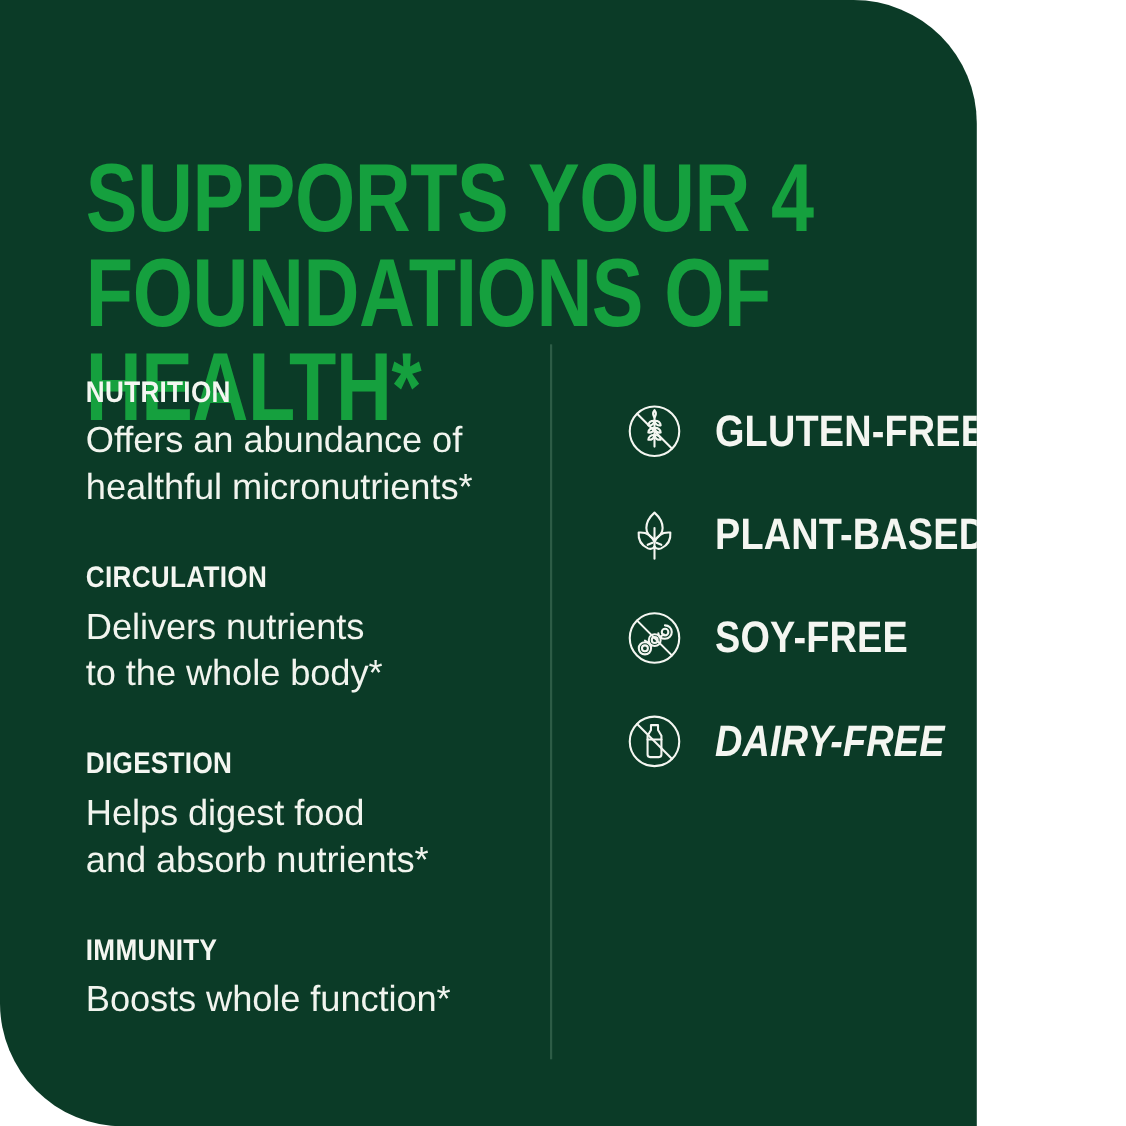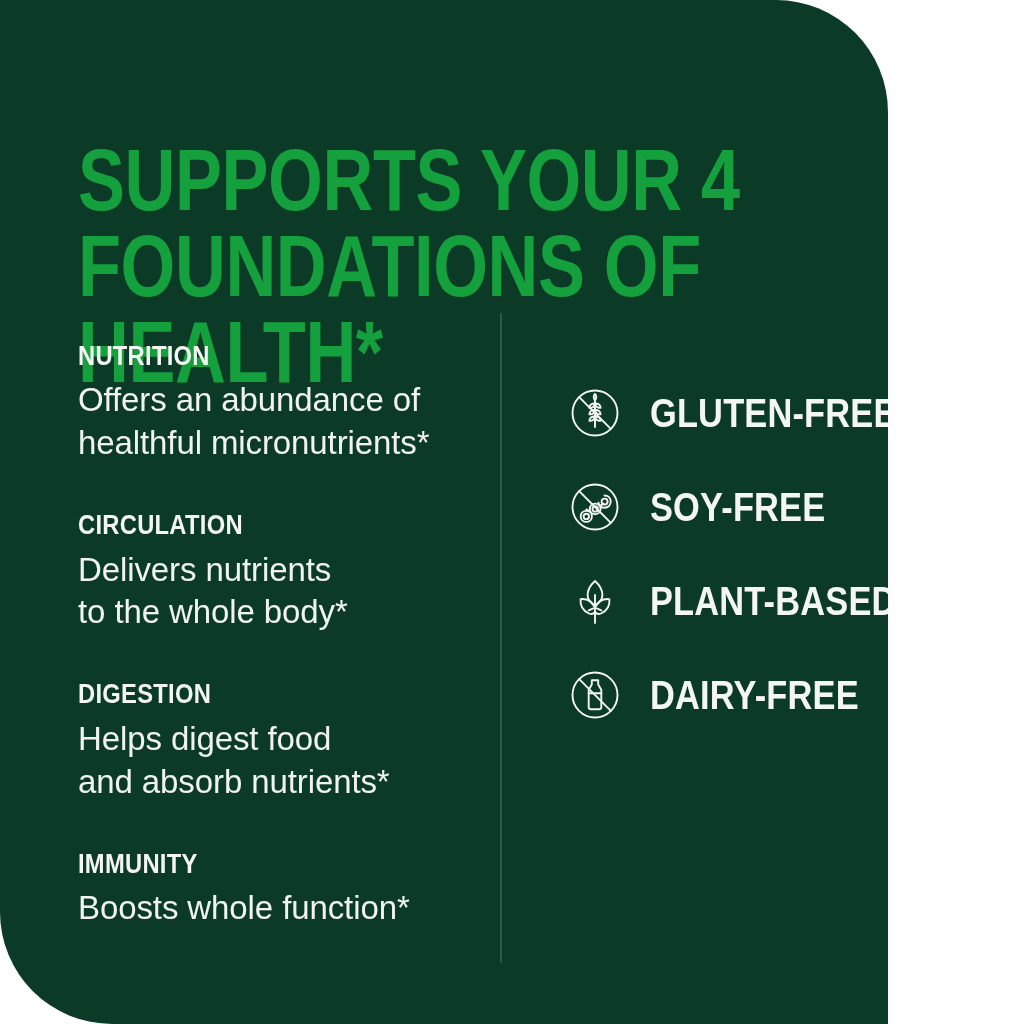--- a/index.html
+++ b/index.html
@@ -87,30 +87,30 @@
     font-weight: 400;
     letter-spacing: -0.1px;
     margin: 0;
     white-space: pre-line;
   }
 
   
   .right-col {
     position: absolute;
     left: 566px;
-    top: 380px;
+    top: 359px;
     width: 420px;
   }
   .badge {
     display: flex;
     align-items: center;
     height: 66px;
     margin-bottom: 28px;
   }
-  .badge:last-child { margin-bottom: 0; }
+  .badge:last-child { margin-bottom: 0; font-style: italic; }
 
   .badge-icon {
     flex: 0 0 auto;
     width: 58px;
     height: 58px;
     display: block;
   }
   .badge-icon svg { display: block; width: 58px; height: 58px; }
 
   .badge-label {
@@ -180,49 +180,49 @@
           <path d="M29 32.5c3.4-0.2 5.6 1.6 5.6 4.2-2.9 0.5-5.1-1.2-5.6-4.2z"></path>
           <path d="M29 16.5c-1.6-2.3-1.6-4.6 0-6.6 1.6 2 1.6 4.3 0 6.6z"></path>
         </svg>
       </span>
       <span class="badge-label">GLUTEN-FREE</span>
     </div>
 
     <div class="badge">
       <span class="badge-icon">
         <svg viewBox="0 0 58 58" fill="none" stroke="#f4f6f1" stroke-width="1.9" stroke-linecap="round" stroke-linejoin="round">
+          <path d="M29 51V23"></path>
+          <path d="M29 9c-5.2 4.6-7.4 9.4-7.4 14 0 4.3 2.6 7.8 7.4 10.6 4.8-2.8 7.4-6.3 7.4-10.6 0-4.6-2.2-9.4-7.4-14z"></path>
+          <path d="M29 35.5c-2.8-6.2-7.6-9-14.4-8.4-0.6 6.8 2.2 11.6 8.4 14.4 2.6 1.1 4.6 0.4 6-1.6"></path>
+          <path d="M29 35.5c2.8-6.2 7.6-9 14.4-8.4 0.6 6.8-2.2 11.6-8.4 14.4-2.6 1.1-4.6 0.4-6-1.6"></path>
+          <path d="M22.8 38.3l4.4-1.9"></path>
+          <path d="M35.2 38.3l-4.4-1.9"></path>
+        </svg>
+      </span>
+      <span class="badge-label">PLANT-BASED</span>
+    </div>
+
+    <div class="badge">
+      <span class="badge-icon">
+        <svg viewBox="0 0 58 58" fill="none" stroke="#f4f6f1" stroke-width="1.9" stroke-linecap="round" stroke-linejoin="round">
           <circle cx="29" cy="29" r="22.5"></circle>
           <line x1="13.2" y1="13.2" x2="44.8" y2="44.8"></line>
           <path d="M38.5 17.5c3.6 0 6.2 2.6 6.2 6.1 0 3.5-2.6 6.1-6.2 6.1-3.3 0-5.6-2-6-5"></path>
           <circle cx="38.6" cy="23.6" r="3"></circle>
           <path d="M29.2 25.6c3.1 0 5.4 2.3 5.4 5.3 0 3-2.3 5.3-5.4 5.3-3.1 0-5.4-2.3-5.4-5.3 0-3 2.3-5.3 5.4-5.3z"></path>
           <circle cx="29.2" cy="30.9" r="2.7"></circle>
           <path d="M20.3 32.9c3.2 0 5.6 2.4 5.6 5.5 0 3.1-2.4 5.5-5.6 5.5-3.2 0-5.6-2.4-5.6-5.5 0-3.1 2.4-5.5 5.6-5.5z"></path>
           <circle cx="20.3" cy="38.4" r="2.7"></circle>
           <path d="M24.3 33.8l-4 -2.4"></path>
           <path d="M33.6 28.1l3.9 -2.5"></path>
         </svg>
       </span>
       <span class="badge-label">SOY-FREE</span>
     </div>
 
-    <div class="badge">
-      <span class="badge-icon">
-        <svg viewBox="0 0 58 58" fill="none" stroke="#f4f6f1" stroke-width="1.9" stroke-linecap="round" stroke-linejoin="round">
-          <path d="M29 51V23"></path>
-          <path d="M29 9c-5.2 4.6-7.4 9.4-7.4 14 0 4.3 2.6 7.8 7.4 10.6 4.8-2.8 7.4-6.3 7.4-10.6 0-4.6-2.2-9.4-7.4-14z"></path>
-          <path d="M29 35.5c-2.8-6.2-7.6-9-14.4-8.4-0.6 6.8 2.2 11.6 8.4 14.4 2.6 1.1 4.6 0.4 6-1.6"></path>
-          <path d="M29 35.5c2.8-6.2 7.6-9 14.4-8.4 0.6 6.8-2.2 11.6-8.4 14.4-2.6 1.1-4.6 0.4-6-1.6"></path>
-          <path d="M22.8 38.3l4.4-1.9"></path>
-          <path d="M35.2 38.3l-4.4-1.9"></path>
-        </svg>
-      </span>
-      <span class="badge-label">PLANT-BASED</span>
-    </div>
-
 
 
     <div class="badge">
       <span class="badge-icon">
         <svg viewBox="0 0 58 58" fill="none" stroke="#f4f6f1" stroke-width="1.9" stroke-linecap="round" stroke-linejoin="round">
           <circle cx="29" cy="29" r="22.5"></circle>
           <line x1="13.2" y1="13.2" x2="44.8" y2="44.8"></line>
           <path d="M25.8 14.2h6.4v4.4l3.1 5.2v17.2c0 1.3-1 2.3-2.3 2.3H25c-1.3 0-2.3-1-2.3-2.3V23.8l3.1-5.2v-4.4z"></path>
           <path d="M22.7 27.2h12.6"></path>
         </svg>

